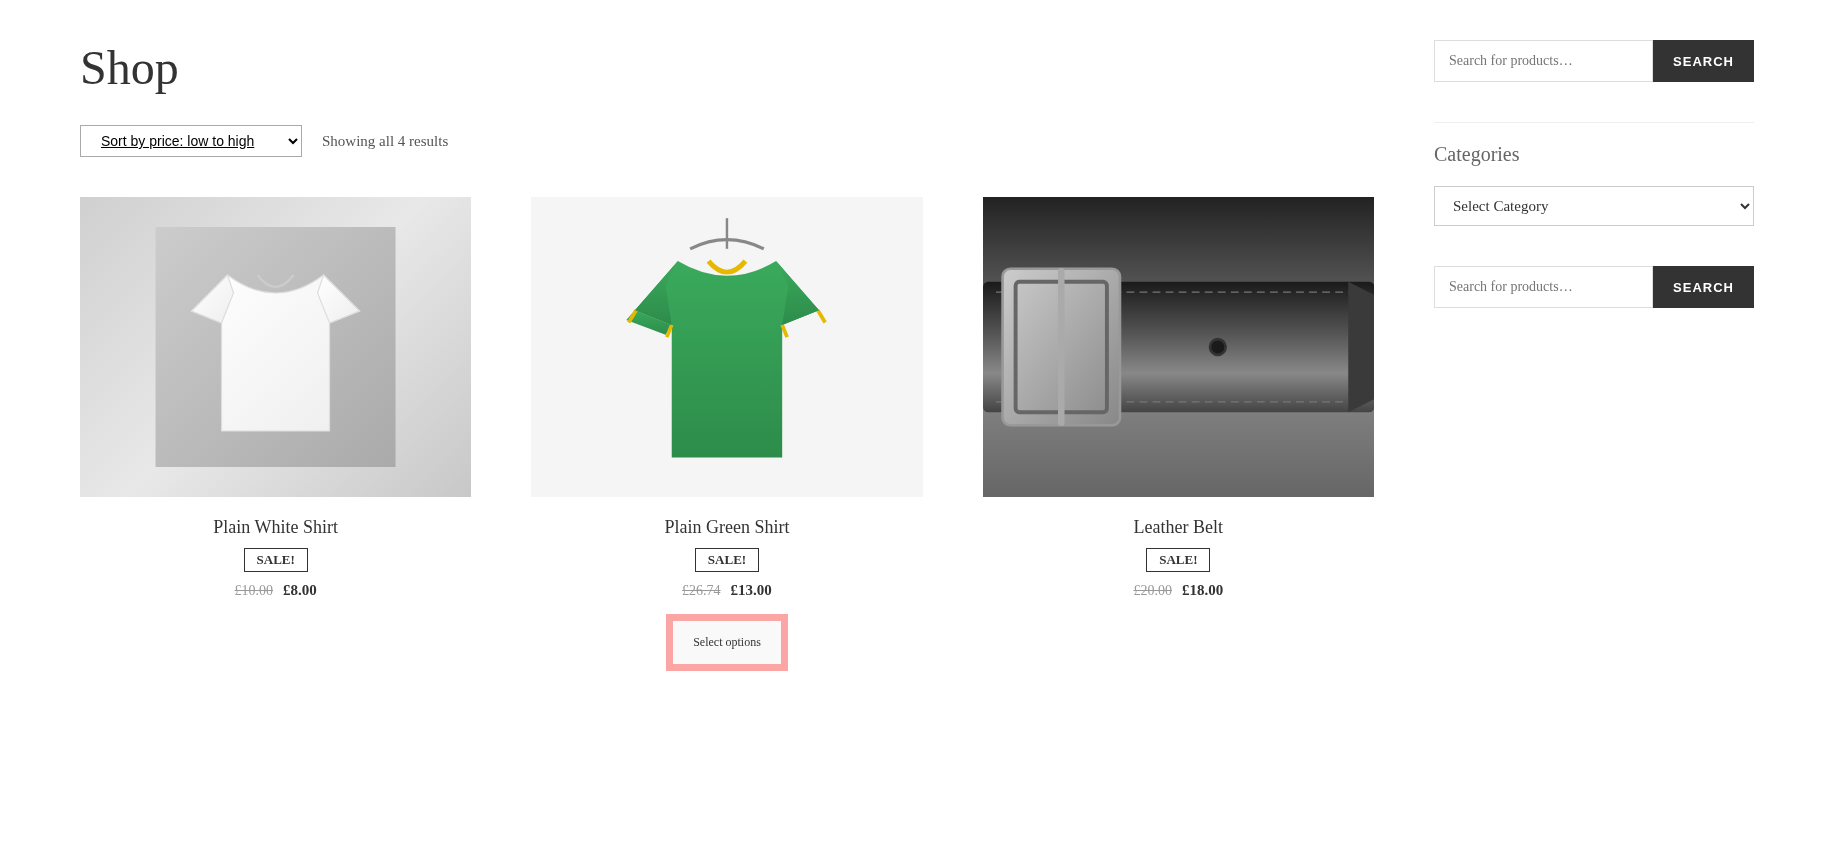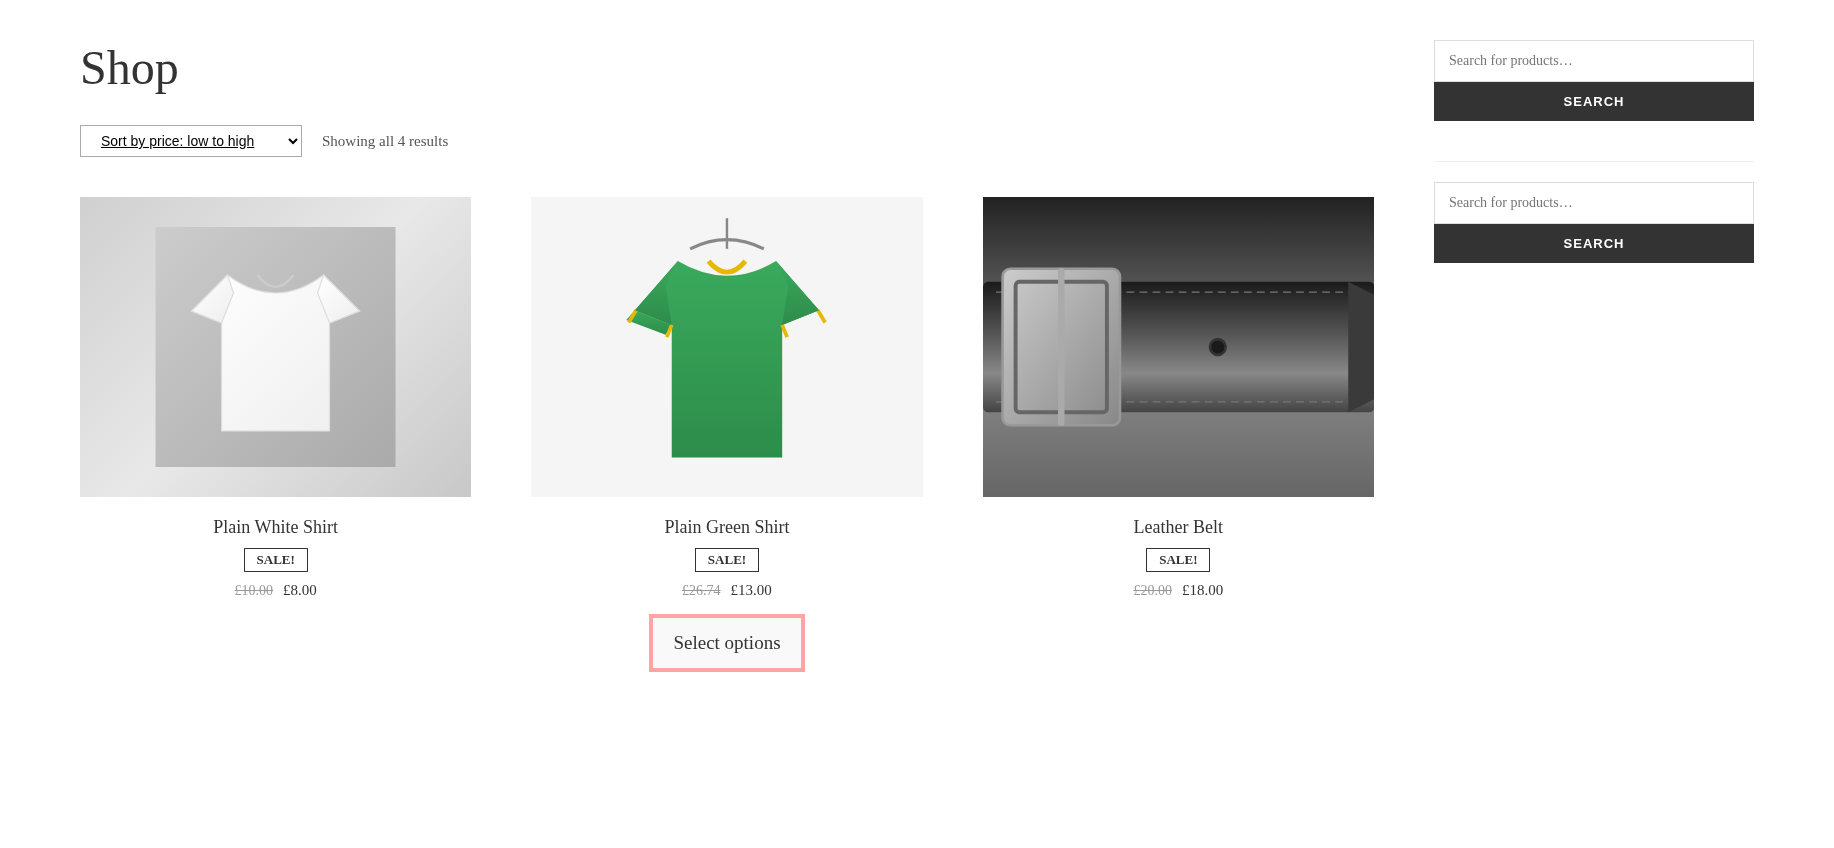--- a/index.html
+++ b/index.html
@@ -133,27 +133,27 @@
 
     .price-original {
       text-decoration: line-through;
       color: #999;
       font-size: 14px;
     }
 
     .price-sale {
       color: #333;
       font-size: 15px;
-      font-weight: 400;
+      font-weight: 700;
     }
 
     .select-options-btn {
-      border: 4px solid #fca5a5;
+      border: 7px solid #fca5a5;
       padding: 14px 20px;
-      font-size: 19px;
+      font-size: 12px;
       background: #f9f9f9;
       cursor: pointer;
       color: #333;
       font-family: Georgia, serif;
     }
 
     
     .sidebar-section {
       margin-bottom: 40px;
     }
@@ -194,21 +194,20 @@
       padding: 10px 10px 10px 0;
       font-size: 15px;
       color: #999;
       outline: none;
       font-family: Georgia, serif;
     }
 
     .product-search-wrapper {
       display: flex;
       margin-bottom: 4px;
-      flex-direction: column;
     }
 
     .product-search-input {
       flex: 1;
       border: 1px solid #ddd;
       padding: 12px 14px;
       font-size: 14px;
       font-family: Georgia, serif;
       color: #bbb;
       outline: none;
@@ -401,20 +400,29 @@
     <div class="sidebar-section">
       <div class="product-search-wrapper">
         <input type="text" class="product-search-input" placeholder="Search for products…" style="">
         <button class="search-btn">SEARCH</button>
       </div>
     </div>
 
 
     <div class="divider"></div>
 
+    <div class="sidebar-section">
+      <div class="sidebar-heading">Categories</div>
+      <select class="categories-select">
+        <option>Select Category</option>
+        <option>Shirts</option>
+        <option>Accessories</option>
+        <option>Belts</option>
+      </select>
+    </div>
 
     <div class="sidebar-section">
       <div class="product-search-wrapper">
         <input type="text" class="product-search-input" placeholder="Search for products…" style="">
         <button class="search-btn">SEARCH</button>
       </div>
     </div>
 
   </div>
 </div>

